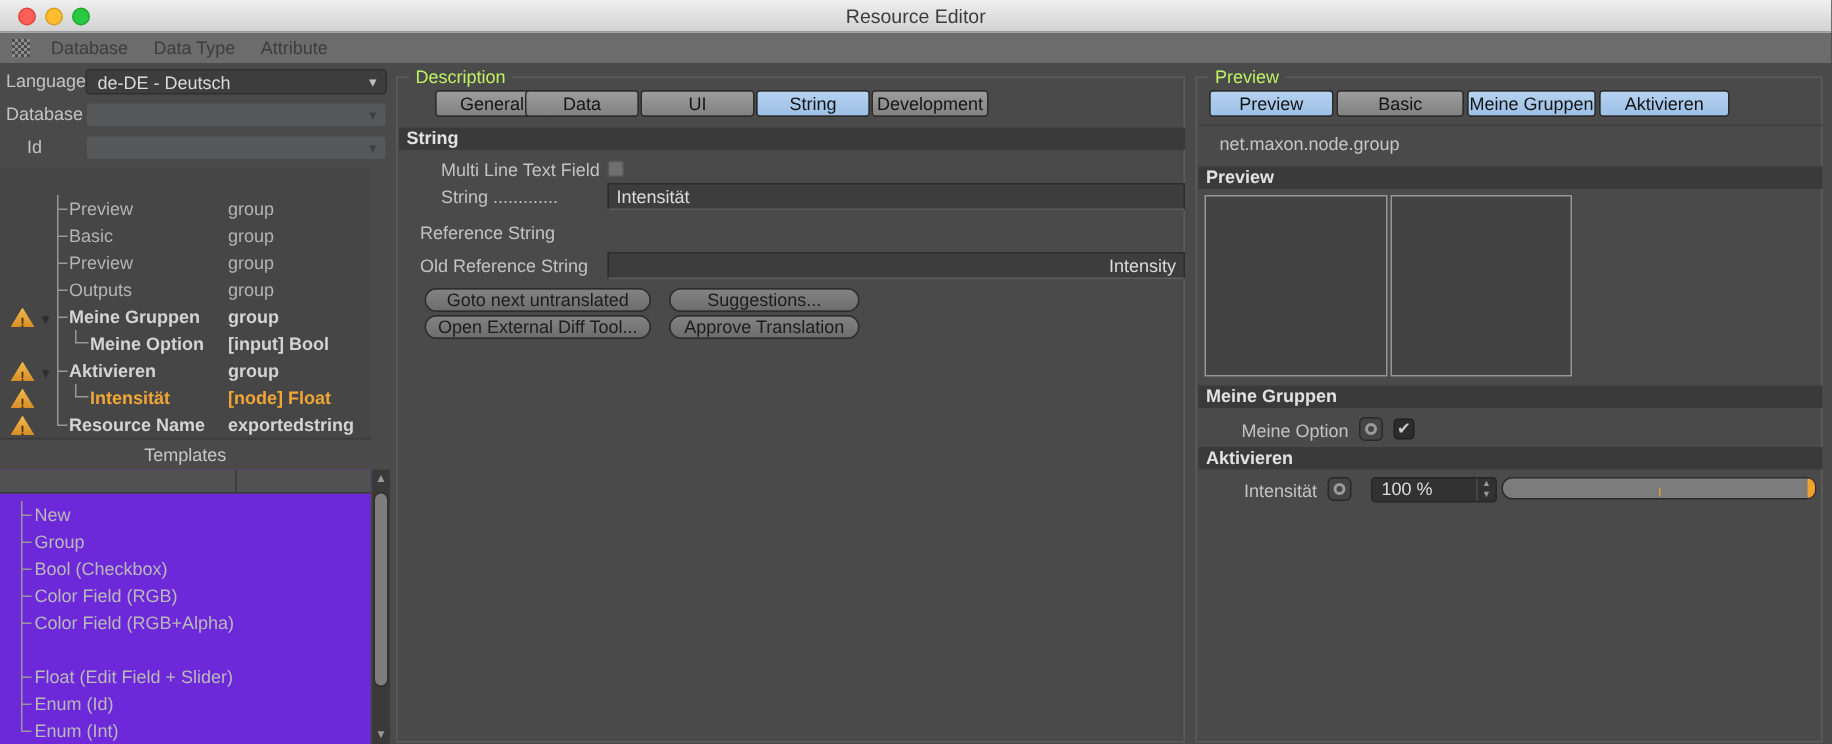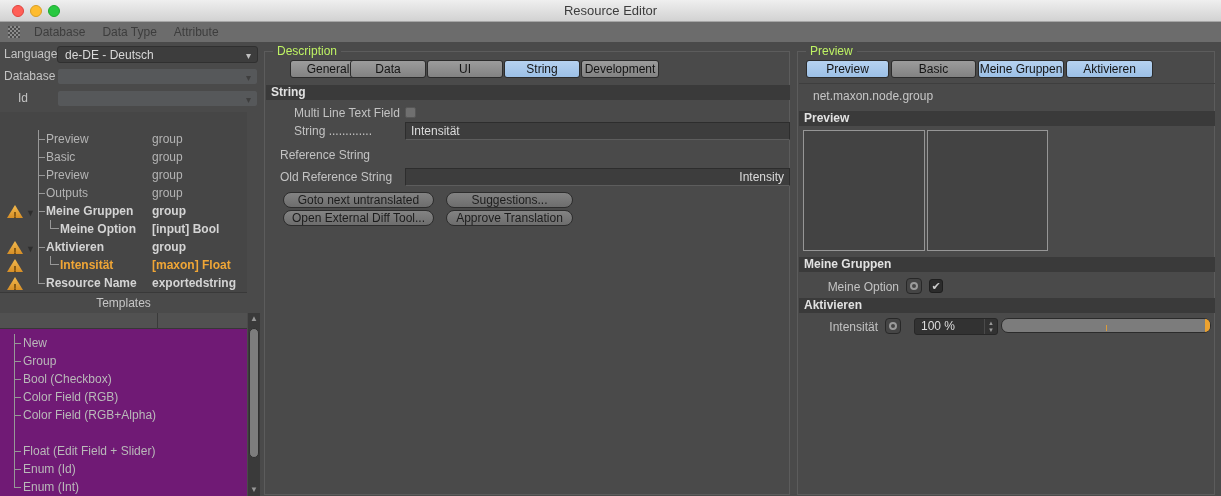--- a/index.html
+++ b/index.html
@@ -46,21 +46,21 @@
   .trow .tname { position:absolute; left:46px; }
   .trow.child .tname { left:60px; }
   .trow .ttype { position:absolute; left:152px; }
   .warn { position:absolute; left:7px; top:3px; width:16px; height:13px;
     background:linear-gradient(#f4bb4e,#d68e26); clip-path:polygon(50% 0,100% 100%,0 100%); text-align:center; }
   .warn i { font-style:normal; color:#4f3000; font-weight:bold; font-size:9px; line-height:16px; }
   .expander { position:absolute; left:26px; top:2px; color:#2e2e2e; font-size:9px; }
 
   
   .tpl-title { position:absolute; left:0; top:296px; width:247px; text-align:center; color:#c6c6c6; }
-  .tpl { position:absolute; left:0; top:313px; width:247px; height:183px; background:#701a75; }
+  .tpl { position:absolute; left:0; top:313px; width:247px; height:183px; background:#6d28d9; }
   .tpl-head { position:absolute; left:0; top:0; width:247px; height:16px; background:#515151; border-bottom:1px solid #373737; }
   .tpl-head .hsep { position:absolute; top:0; width:1px; height:16px; background:#3a3a3a; }
   .titem { position:absolute; left:0; width:235px; height:18px; line-height:18px; color:#b9b9b9; cursor:default; }
   .titem .dash { position:absolute; left:14px; top:9px; width:7px; height:1px; background:#989898; }
   .titem .tname { position:absolute; left:23px; white-space:nowrap; }
   .sbar { position:absolute; left:248px; top:313px; width:12px; height:183px; background:#3a3a3a; }
   .sbar .sarr { position:absolute; left:0; width:12px; height:12px; color:#979797; font-size:8px; text-align:center; line-height:12px; }
   .sbar .thumb { position:absolute; left:1px; width:10px; border-radius:5px; background:#7d7d7d; border:1px solid #303030; }
 
   
@@ -166,21 +166,21 @@
     <span class="warn"><i>!</i></span>
     <span class="expander">▼</span>
     <span class="dash"></span>
       <span class="tname">Aktivieren</span>
       <span class="ttype">group</span>
   </div>
   <div class="trow bold orange child" style="top:144px">
     <span class="warn"><i>!</i></span>
     <span class="lconn"></span>
     <span class="tname">Intensität</span>
-      <span class="ttype">[maxon] Float</span>
+      <span class="ttype">[node] Float</span>
   </div>
   <div class="trow bold" style="top:162px">
     <span class="warn"><i>!</i></span>
     <span class="dash"></span>
       <span class="tname">Resource Name</span>
       <span class="ttype">exportedstring</span>
   </div>
 </div>
 
 <div class="tpl-title">Templates</div>

